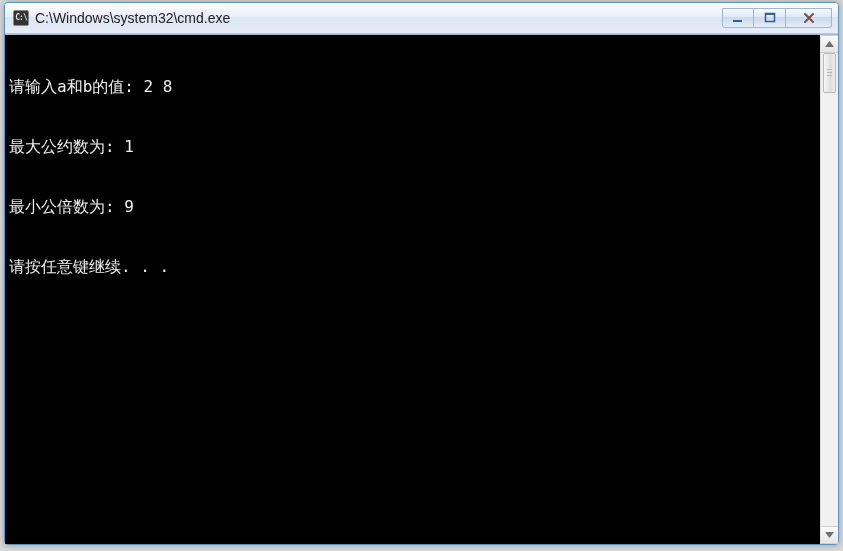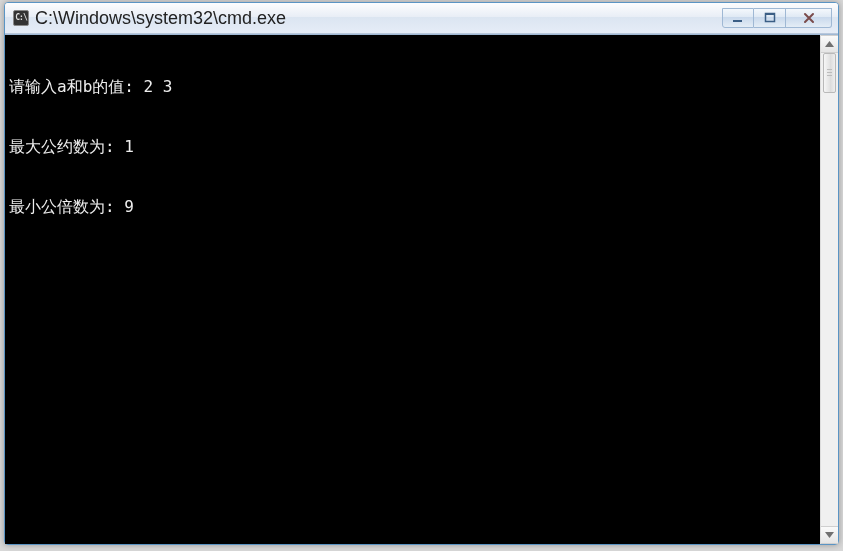--- a/index.html
+++ b/index.html
@@ -30,21 +30,21 @@
   .app-icon{
     width:16px;height:16px;margin:0 6px 0 8px;
     background:#333;border:1px solid #888;border-radius:2px;
     display:flex;align-items:center;justify-content:center;
     box-sizing:border-box;
   }
   .app-icon span{
     font:bold 8px/8px Consolas,monospace;color:#ddd;letter-spacing:-1px;
   }
   .title-text{
-    font-size:18px;color:#222;
+    font-size:14px;color:#222;
     white-space:nowrap;overflow:hidden;text-overflow:ellipsis;
     flex:1;
   }
   .win-controls{
     display:flex;height:20px;margin-right:6px;
   }
   .win-btn{
     width:32px;height:20px;
     border:1px solid #9fb8d4;
     border-left:none;
@@ -127,23 +127,24 @@
       <div class="win-btn close">
         <svg width="14" height="12" viewBox="0 0 14 12">
           <path d="M3 2 L11 10 M11 2 L3 10" stroke="#7a4b4b" stroke-width="2" stroke-linecap="round"></path>
         </svg>
       </div>
     </div>
   </div>
 
   <div class="client">
     <div class="console">
-      <div class="line">请输入a和b的值: 2 3</div>
+      <div class="line">请输入a和b的值: 2 8</div>
       <div class="line">最大公约数为: 1</div>
       <div class="line">最小公倍数为: 9</div>
+      <div class="line">请按任意键继续. . .</div>
     </div>
     <div class="scroll-track">
       <div class="scroll-btn">
         <svg width="9" height="6" viewBox="0 0 9 6">
           <path d="M4.5 0 L9 6 L0 6 Z" fill="#707070"></path>
         </svg>
       </div>
       <div class="scroll-area">
         <div class="scroll-thumb"></div>
       </div>

